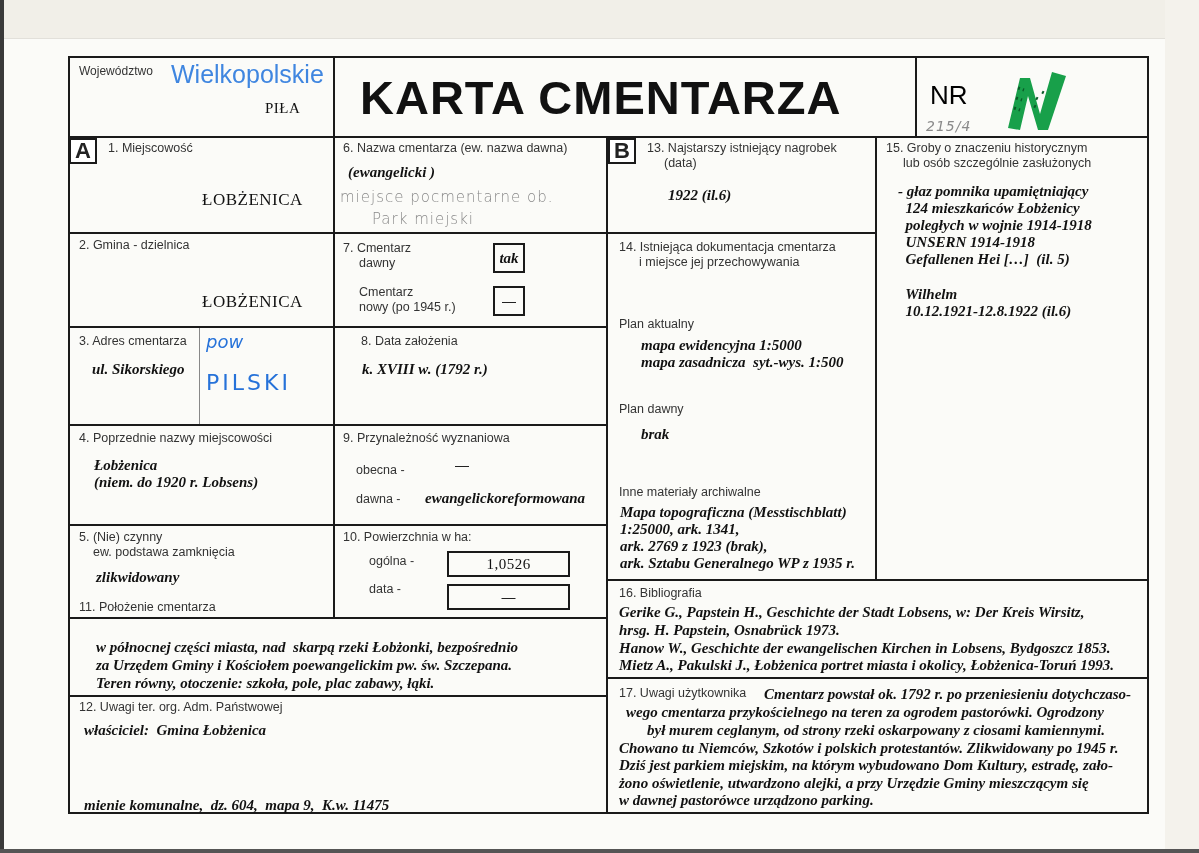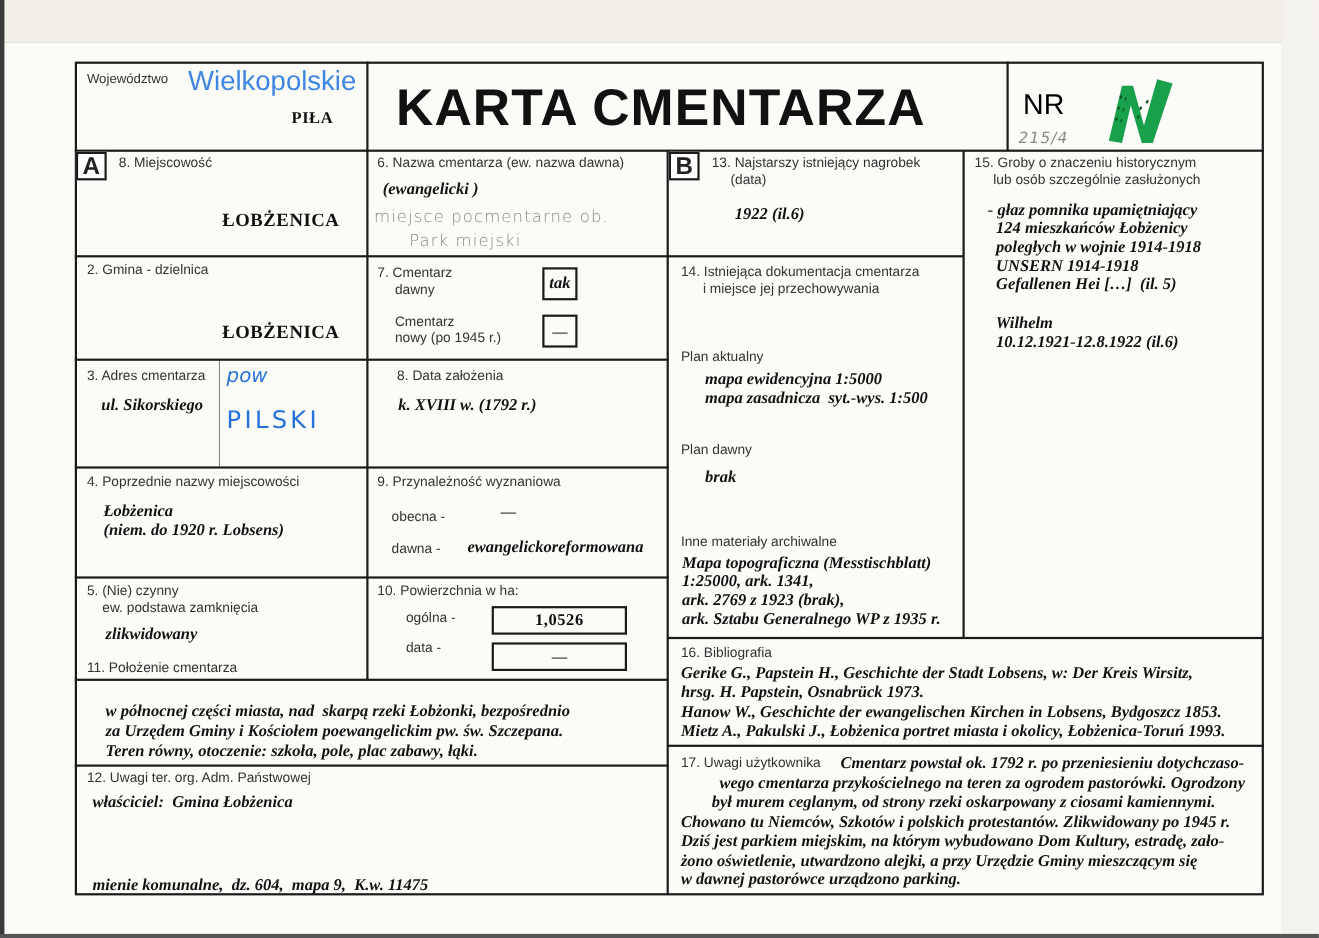--- a/index.html
+++ b/index.html
@@ -12,21 +12,21 @@
   .topstrip { position:absolute; left:0; top:0; width:1199px; height:38px; background:#f1efe8; border-bottom:1px solid #e2e0da; }
   .rightstrip { position:absolute; left:1165px; top:0; width:34px; height:853px; background:#f4f2ec; }
   .leftedge { position:absolute; left:0; top:0; width:4px; height:853px; background:#3a3a3a; }
   .bottomedge { position:absolute; left:0; top:849px; width:1199px; height:4px; background:#555; }
   .frame { position:absolute; border:2.5px solid #1a1a1a; box-sizing:border-box; }
   .hline { position:absolute; height:2px; background:#1a1a1a; }
   .vline { position:absolute; width:2px; background:#1a1a1a; }
   .abs { position:absolute; }
   .label { font-family:"Liberation Sans", sans-serif; font-size:12.5px; color:#333; line-height:15px; }
   .val { font-family:"Liberation Serif", serif; font-style:italic; font-weight:bold; font-size:15px; color:#111; line-height:18px; white-space:pre; }
-  .valup { font-family:"Liberation Serif", serif; font-weight:bold; font-size:17px; color:#111; letter-spacing:0.5px; }
+  .valup { font-family:"Liberation Serif", serif; font-weight:normal; font-size:17px; color:#111; letter-spacing:0.5px; }
   .box { position:absolute; border:2px solid #1a1a1a; box-sizing:border-box; display:flex; align-items:center; justify-content:center; }
   .secletter { position:absolute; border:2px solid #1a1a1a; width:28px; height:26px; box-sizing:border-box; font-family:"Liberation Sans", sans-serif; font-weight:bold; font-size:22px; display:flex; align-items:center; justify-content:center; background:#fff; }
   .hand { font-family:"DejaVu Sans", sans-serif; font-weight:200; color:#8a8a8a; font-size:15px; letter-spacing:1px; }
   .handblue { font-family:"DejaVu Sans", sans-serif; color:#2672d9; }
 </style>
 </head>
 <body>
 
 <div class="topstrip"></div>
 <div class="rightstrip"></div>
@@ -68,21 +68,21 @@
 <div class="abs" style="left:1000px; top:68px; width:72px; height:66px;">
   <svg width="72" height="66" viewBox="0 0 72 66">
     <path d="M8 60 L20 10 L30 10 L40 46 L52 4 L66 8 L48 62 L38 62 L28 28 L20 62 Z" fill="#18a04a"></path>
     <path d="M18 20 L24 22 M16 30 L22 32 M14 40 L20 42 M36 30 L40 32 M34 38 L38 40 M42 24 L46 26" stroke="#0a5a28" stroke-width="3" stroke-dasharray="2,3"></path>
   </svg>
 </div>
 <div class="abs hand" style="left:926px; top:118px; font-size:14px; font-style:italic;">215/4</div>
 
 <div class="secletter" style="left:69px; top:138px;">A</div>
 
-<div class="abs label" style="left:108px; top:141px;">8. Miejscowość</div>
+<div class="abs label" style="left:108px; top:141px;">1. Miejscowość</div>
 <div class="abs valup" style="left:202px; top:190px;">ŁOBŻENICA</div>
 
 <div class="abs label" style="left:79px; top:238px;">2. Gmina - dzielnica</div>
 <div class="abs valup" style="left:202px; top:292px;">ŁOBŻENICA</div>
 
 <div class="abs label" style="left:79px; top:334px;">3. Adres cmentarza</div>
 <div class="abs val" style="left:92px; top:360px;">ul. Sikorskiego</div>
 <div class="abs handblue" style="left:206px; top:331px; font-size:18px; font-style:italic;">pow</div>
 <div class="abs handblue" style="left:206px; top:370px; font-size:22px; letter-spacing:3px;">PILSKI</div>
 
@@ -160,18 +160,18 @@
 <div class="abs val" style="left:898px; top:302px;">  10.12.1921-12.8.1922 (il.6)</div>
 
 <div class="abs label" style="left:619px; top:586px;">16. Bibliografia</div>
 <div class="abs val" style="left:619px; top:603px;">Gerike G., Papstein H., Geschichte der Stadt Lobsens, w: Der Kreis Wirsitz,</div>
 <div class="abs val" style="left:619px; top:621px;">hrsg. H. Papstein, Osnabrück 1973.</div>
 <div class="abs val" style="left:619px; top:639px;">Hanow W., Geschichte der ewangelischen Kirchen in Lobsens, Bydgoszcz 1853.</div>
 <div class="abs val" style="left:619px; top:656px;">Mietz A., Pakulski J., Łobżenica portret miasta i okolicy, Łobżenica-Toruń 1993.</div>
 
 <div class="abs label" style="left:619px; top:686px;">17. Uwagi użytkownika</div>
 <div class="abs val" style="left:764px; top:685px;">Cmentarz powstał ok. 1792 r. po przeniesieniu dotychczaso-</div>
-<div class="abs val" style="left:654px; top:703px;">wego cmentarza przykościelnego na teren za ogrodem pastorówki. Ogrodzony</div>
+<div class="abs val" style="left:626px; top:703px;">wego cmentarza przykościelnego na teren za ogrodem pastorówki. Ogrodzony</div>
 <div class="abs val" style="left:647px; top:721px;">był murem ceglanym, od strony rzeki oskarpowany z ciosami kamiennymi.</div>
 <div class="abs val" style="left:619px; top:739px;">Chowano tu Niemców, Szkotów i polskich protestantów. Zlikwidowany po 1945 r.</div>
 <div class="abs val" style="left:619px; top:756px;">Dziś jest parkiem miejskim, na którym wybudowano Dom Kultury, estradę, zało-</div>
 <div class="abs val" style="left:619px; top:774px;">żono oświetlenie, utwardzono alejki, a przy Urzędzie Gminy mieszczącym się</div>
 <div class="abs val" style="left:619px; top:791px;">w dawnej pastorówce urządzono parking.</div>
 
 </body></html>

